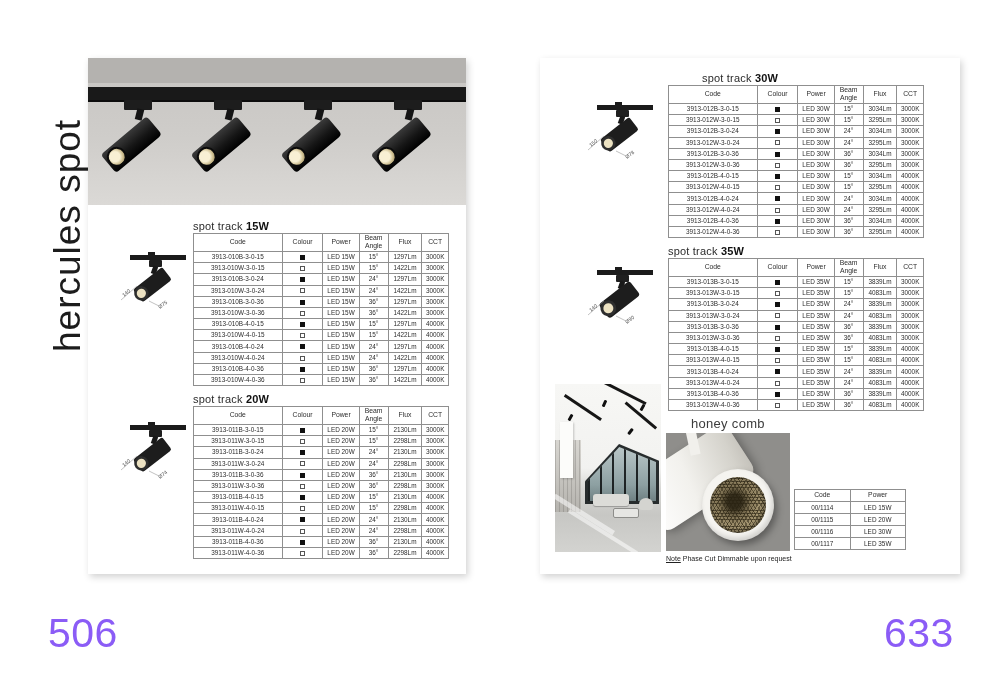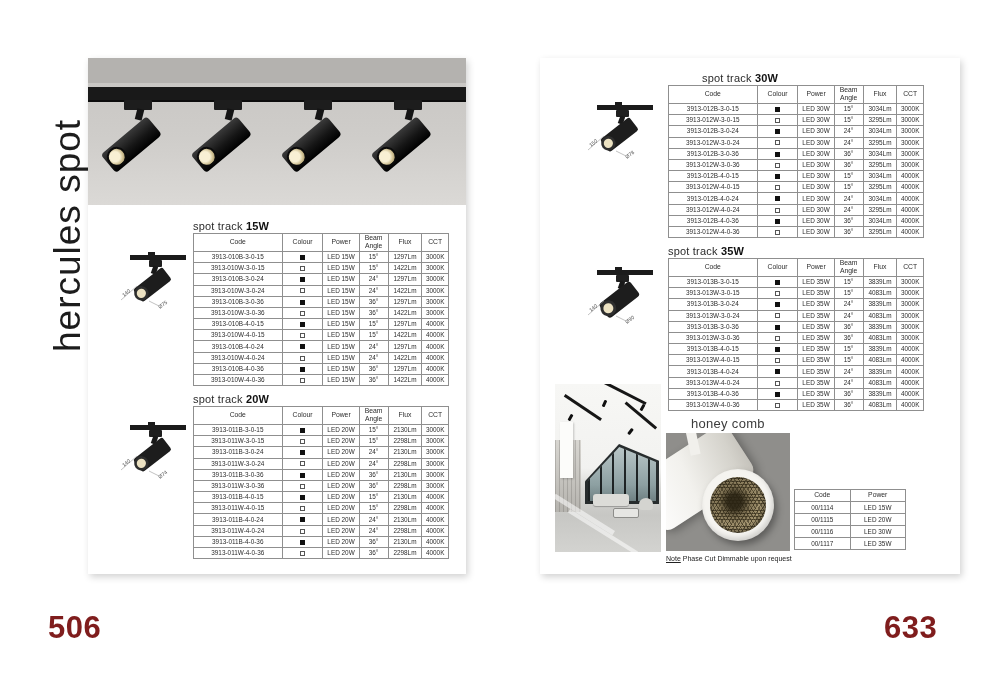--- a/index.html
+++ b/index.html
@@ -52,21 +52,21 @@
   .sw.white{background:#fff;border:1px solid #555;box-sizing:border-box;}
 
   .spec{position:absolute;width:256px;}
   .hc-table{position:absolute;left:794px;top:489px;width:112px;}
   .hc-table .tbl td,.hc-table .tbl th{height:11px;}
 
   
   .p-icon{position:absolute;width:76px;height:62px;}
 
   
-  .pageno{position:absolute;font-size:31px;font-weight:bold;color:#7f1d1d;letter-spacing:.5px;}
+  .pageno{position:absolute;font-size:41px;font-weight:normal;color:#8b5cf6;letter-spacing:.5px;}
 
   
   .interior{position:absolute;left:555px;top:384px;width:106px;height:168px;overflow:hidden;
             background:linear-gradient(180deg,#f7f7f5 0%,#f2f2f0 50%,#d8d8d5 62%,#c7c7c4 78%,#d3d3d0 100%);}
   .itrack{position:absolute;background:#161616;}
   .ispot{position:absolute;width:3px;height:7px;background:#101010;border-radius:1px;}
   .gable{position:absolute;left:30px;top:60px;width:74px;height:60px;
          clip-path:polygon(0 62%,46% 0,100% 28%,100% 100%,0 100%);background:#272c2d;}
   .gable .glass{position:absolute;left:3px;top:3px;right:3px;bottom:3px;
          clip-path:polygon(0 62%,46% 0,100% 28%,100% 100%,0 100%);

